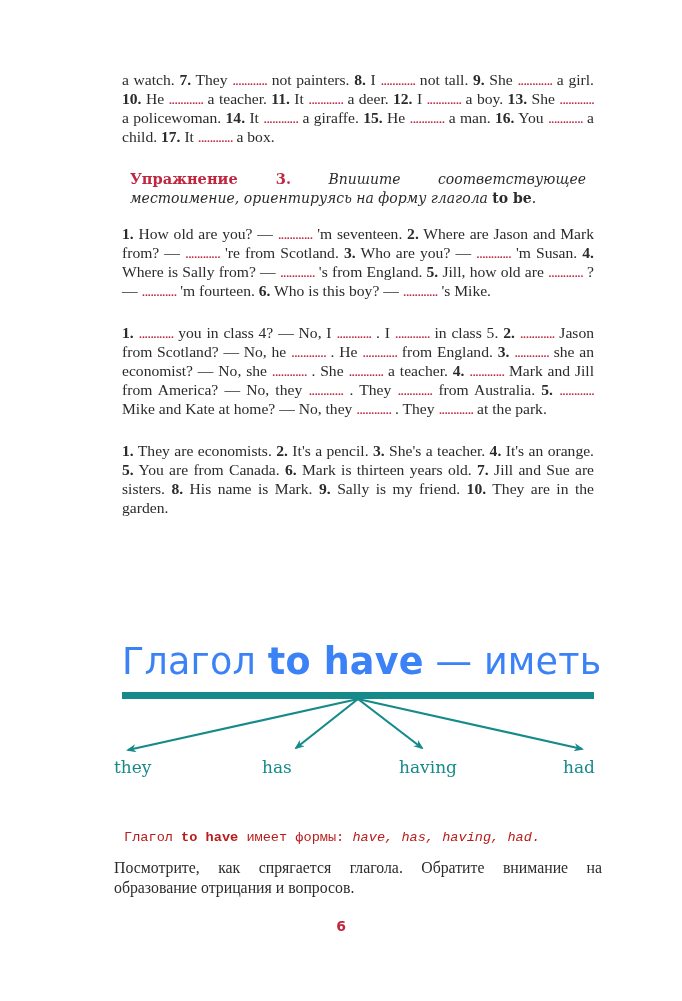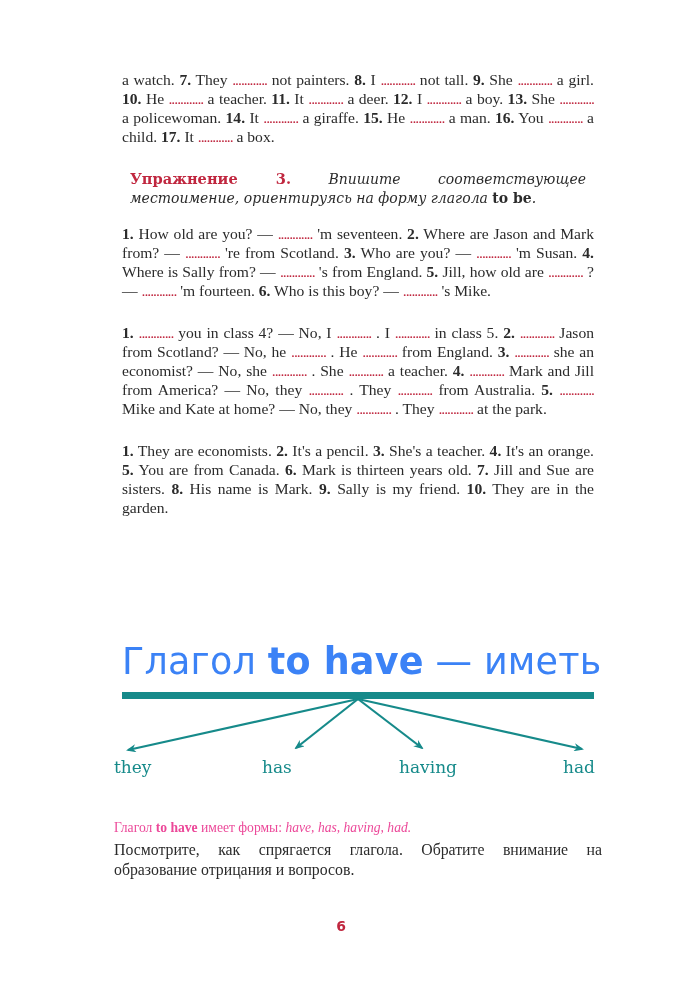--- a/index.html
+++ b/index.html
@@ -24,21 +24,21 @@
     font-family: "DejaVu Sans", "Liberation Sans", sans-serif; color: #3b82f6;
     font-size: 36.5px; line-height: 44px; margin: 0; white-space: nowrap; letter-spacing: 0.2px;
     padding-left: 8px;
   }
   .title b { font-weight: bold; }
   svg.diagram { position: absolute; left: 0; top: 0; }
   .form-label {
     position: absolute; top: 757px; font-family: "DejaVu Serif", serif; color: #168a8a; font-size: 17px;
   }
   .rule-box { position: absolute; left: 114px; top: 818px; width: 488px; }
-  .rule-line { font-family: Liberation Serif, serif; font-size: 13.6px; color: #ec4899; line-height: 20px; margin: 0; }
+  .rule-line { font-family: Liberation Mono, monospace; font-size: 13.6px; color: #b91c1c; line-height: 20px; margin: 10px; }
   .rule-line i { font-style: italic; font-weight: normal; }
   .rule-line b { font-weight: bold; }
   .rule-text { font-family: "Liberation Serif", "DejaVu Serif", serif; font-size: 15.8px; line-height: 20px; margin: 2px 0 0 0; text-align: justify; }
   .page-num { position: absolute; left: 0; width: 682px; top: 918px; text-align: center; font-family: "DejaVu Sans", sans-serif; font-weight: bold; color: #c0273f; font-size: 14px; }
 </style>
 </head>
 <body>
 
 <div class="page">
   <p class="para" id="ex2"><span>a watch. </span><span class="num">7.</span><span> They </span><span class="blank">............</span><span> not painters. </span><span class="num">8.</span><span> I </span><span class="blank">............</span><span> not tall. </span><span class="num">9.</span><span> She </span><span class="blank">............</span><span> a girl. </span><span class="num">10.</span><span> He </span><span class="blank">............</span><span> a teacher. </span><span class="num">11.</span><span> It </span><span class="blank">............</span><span> a deer. </span><span class="num">12.</span><span> I </span><span class="blank">............</span><span> a boy. </span><span class="num">13.</span><span> She </span><span class="blank">............</span><span> a policewoman. </span><span class="num">14.</span><span> It </span><span class="blank">............</span><span> a giraffe. </span><span class="num">15.</span><span> He </span><span class="blank">............</span><span> a man. </span><span class="num">16.</span><span> You </span><span class="blank">............</span><span> a child. </span><span class="num">17.</span><span> It </span><span class="blank">............</span><span> a box.</span></p>

